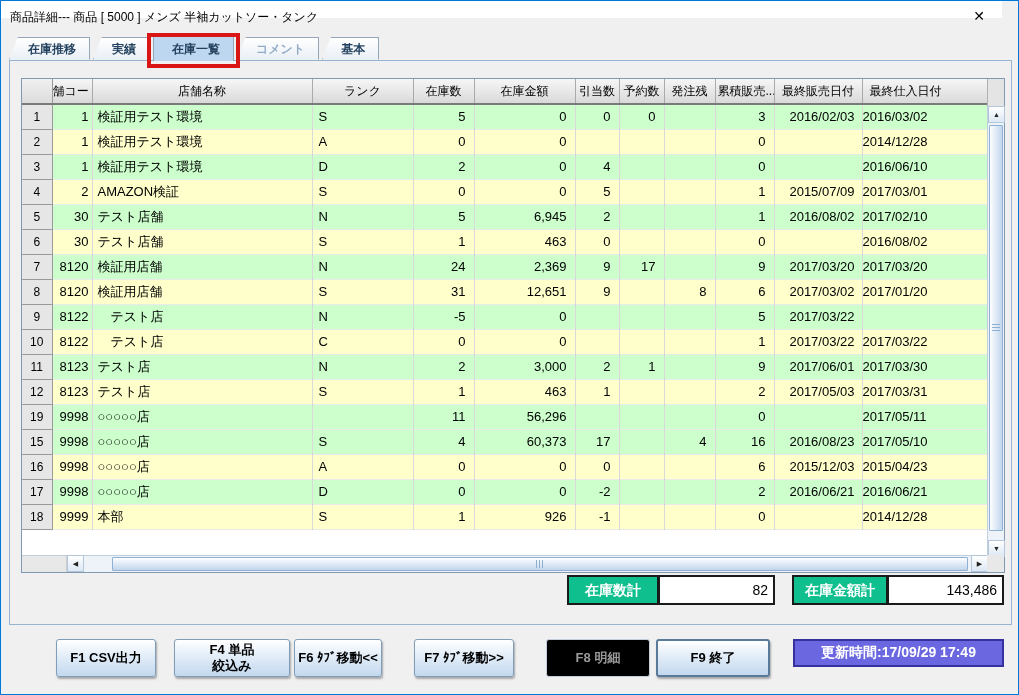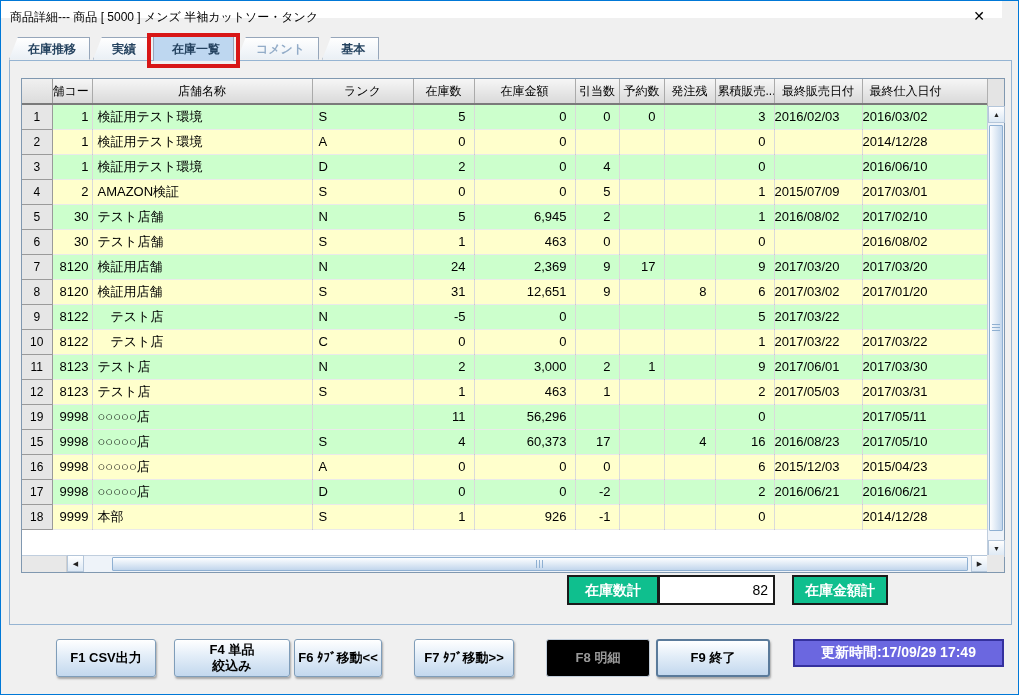--- a/index.html
+++ b/index.html
@@ -34,21 +34,21 @@
   th.gutter-h { background:linear-gradient(180deg,#f0f0f0,#dcdcdc); border-right:1px solid #999; }
   td { height:25px; padding:0; border-right:1px solid rgba(150,150,150,0.35); border-bottom:1px solid rgba(160,160,160,0.22);
        font-size:13px; color:#000; white-space:nowrap; overflow:hidden; }
   td.gutter { background:#e6e6e6; border-right:1px solid #9a9a9a; border-bottom:1px solid #9a9a9a; text-align:center; font-size:12px; }
   tr.row-green td.data { background:#ccffcc; }
   tr.row-yellow td.data { background:#ffffcc; }
   td.code { text-align:right; padding-right:3px; }
   td.name { text-align:left; padding-left:5px; }
   td.rank { text-align:left; padding-left:6px; }
   td.num  { text-align:right; padding-right:8px; }
-  td.date { padding-right:7px; }
+  td.date { text-align:right; padding-right:7px; }
   td.date.last { padding-right:69px; }
 
   
   .corner-tr { position:absolute; right:0; top:0; width:17px; height:27px; background:#e4e4e4; border-left:1px solid #b0b0b0; }
   .vsb { position:absolute; right:0; top:27px; width:17px; height:451px; background:#eef3f9; border-left:1px solid #c0cede; }
   .sb-btn { position:absolute; width:17px; height:17px; background:linear-gradient(180deg,#ffffff,#dce8f4); border:1px solid #b4c6da;
             font-size:7px; color:#222; text-align:center; line-height:15px; cursor:pointer; }
   .vsb .up { top:0; left:0; } .vsb .down { bottom:0; left:0; }
   .vsb-thumb { position:absolute; left:1px; width:14px; top:19px; height:406px; background:linear-gradient(90deg,#fdfeff,#c2d6ec);
                border:1px solid #8fb0d2; border-radius:1px; cursor:pointer; }
@@ -403,20 +403,21 @@
         </div>
         <div class="sb-btn right">▶</div>
       </div>
       <div class="corner-br"></div>
     </div>
   </div>
 
   <div class="total-label tl1">在庫数計</div>
   <div class="total-value tv1">82</div>
   <div class="total-label tl2">在庫金額計</div>
+  <div class="total-value tv2">143,486</div>
 
   <div class="fbtn b-f1">F1 CSV出力</div>
   <div class="fbtn b-f4">F4 単品
 絞込み</div>
   <div class="fbtn b-f6">F6 ﾀﾌﾞ移動&lt;&lt;</div>
   <div class="fbtn b-f7">F7 ﾀﾌﾞ移動&gt;&gt;</div>
   <div class="fbtn b-f8">F8 明細</div>
   <div class="fbtn b-f9">F9 終了</div>
 
   <div class="update-box">更新時間:17/09/29 17:49</div>

